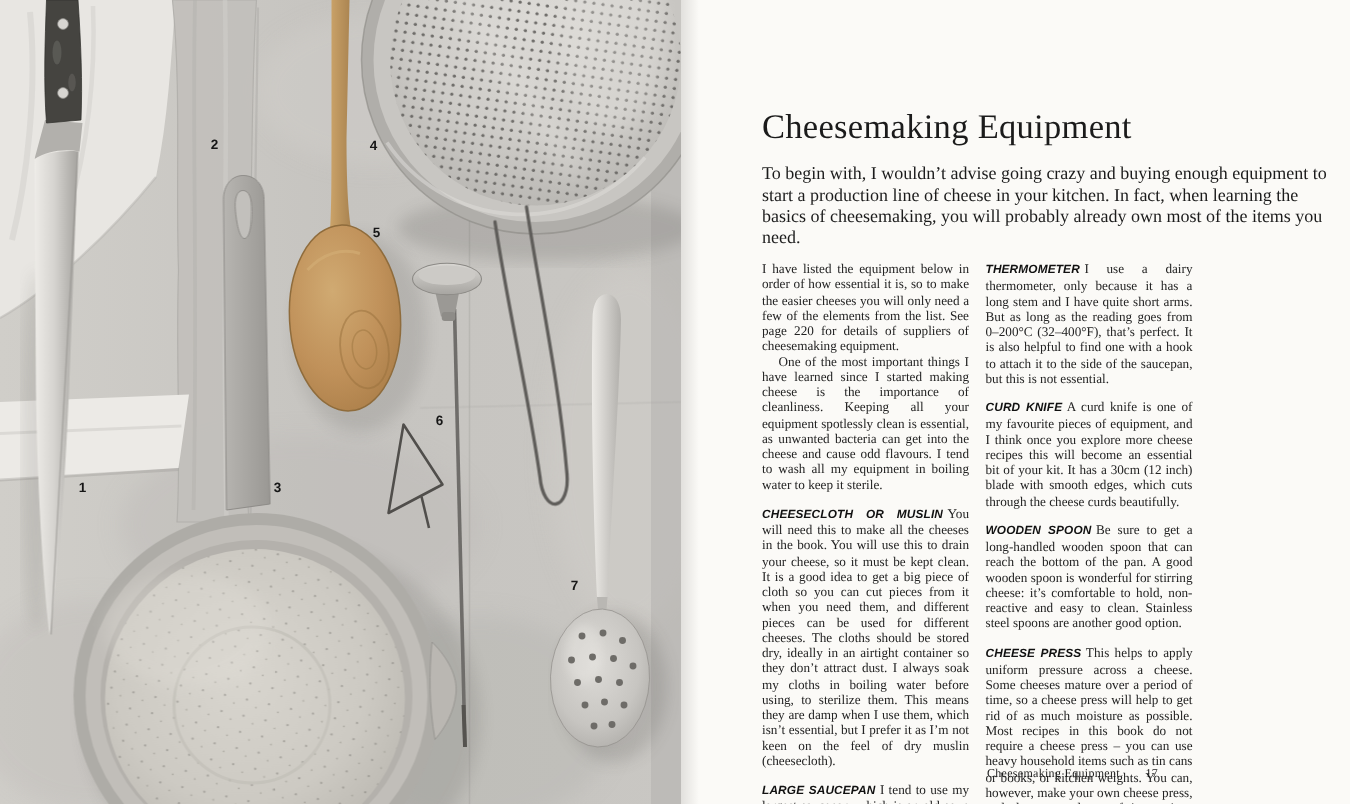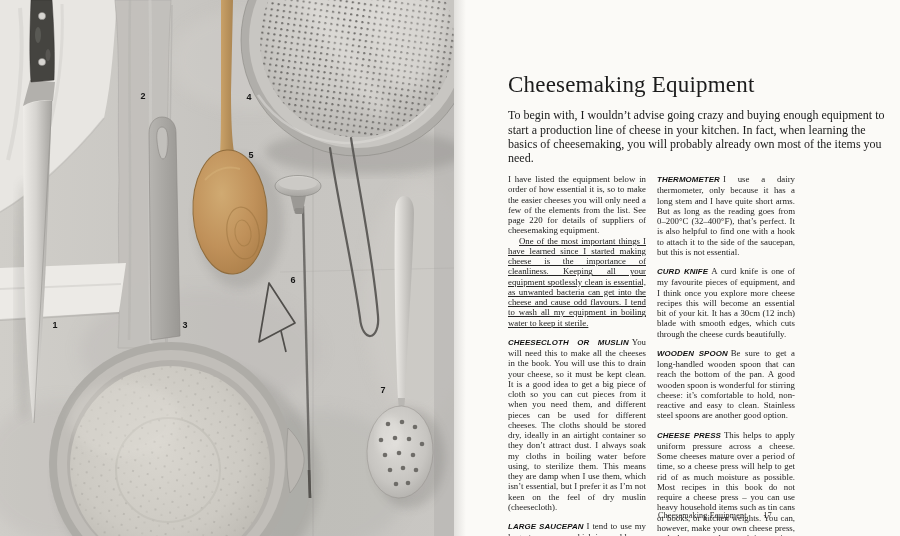--- a/index.html
+++ b/index.html
@@ -14,21 +14,21 @@
           background:linear-gradient(to right,rgba(55,50,45,.13),rgba(55,50,45,0));}
   
   .text-page{position:absolute;left:454px;top:0;width:357px;height:536px;background:#fbfaf7;}
   .text-page h1{margin:72px 16px 0 54px;font-weight:normal;font-size:23px;line-height:1.1;
                 color:#1b1b1b;letter-spacing:.2px;}
   .intro{margin:11px 16px 0 54px;width:384px;font-size:12px;line-height:14.2px;color:#1b1b1b;}
   .cols{display:flex;gap:11px;margin:9px 16px 0 54px;justify-content:center;}
   .col{flex:1;font-size:8.8px;line-height:10.25px;text-align:justify;color:#232323;}
   .col p{margin:0;}
   .col p.sect{margin-top:9px;}
-  .indent{text-indent:11px;text-decoration:underline;}
+  .indent{text-indent:11px;}
   .sh{font-family:"Liberation Sans",sans-serif;font-weight:bold;font-size:7.9px;
       letter-spacing:.1px;color:#111;margin-right:3px;font-style:italic;}
   .caption{margin-top:15px;font-family:"Liberation Sans",sans-serif;font-size:6.2px;
            line-height:10px;color:#3c3c3c;text-align:left;}
   .cn{font-weight:bold;color:#111;margin-left:5px;margin-right:1px;}
   .footer{position:absolute;bottom:16px;right:39px;font-size:8px;color:#1b1b1b;letter-spacing:.2px;}
   .pgnum{margin-left:17px;}
 </style>
 </head>
 <body>

